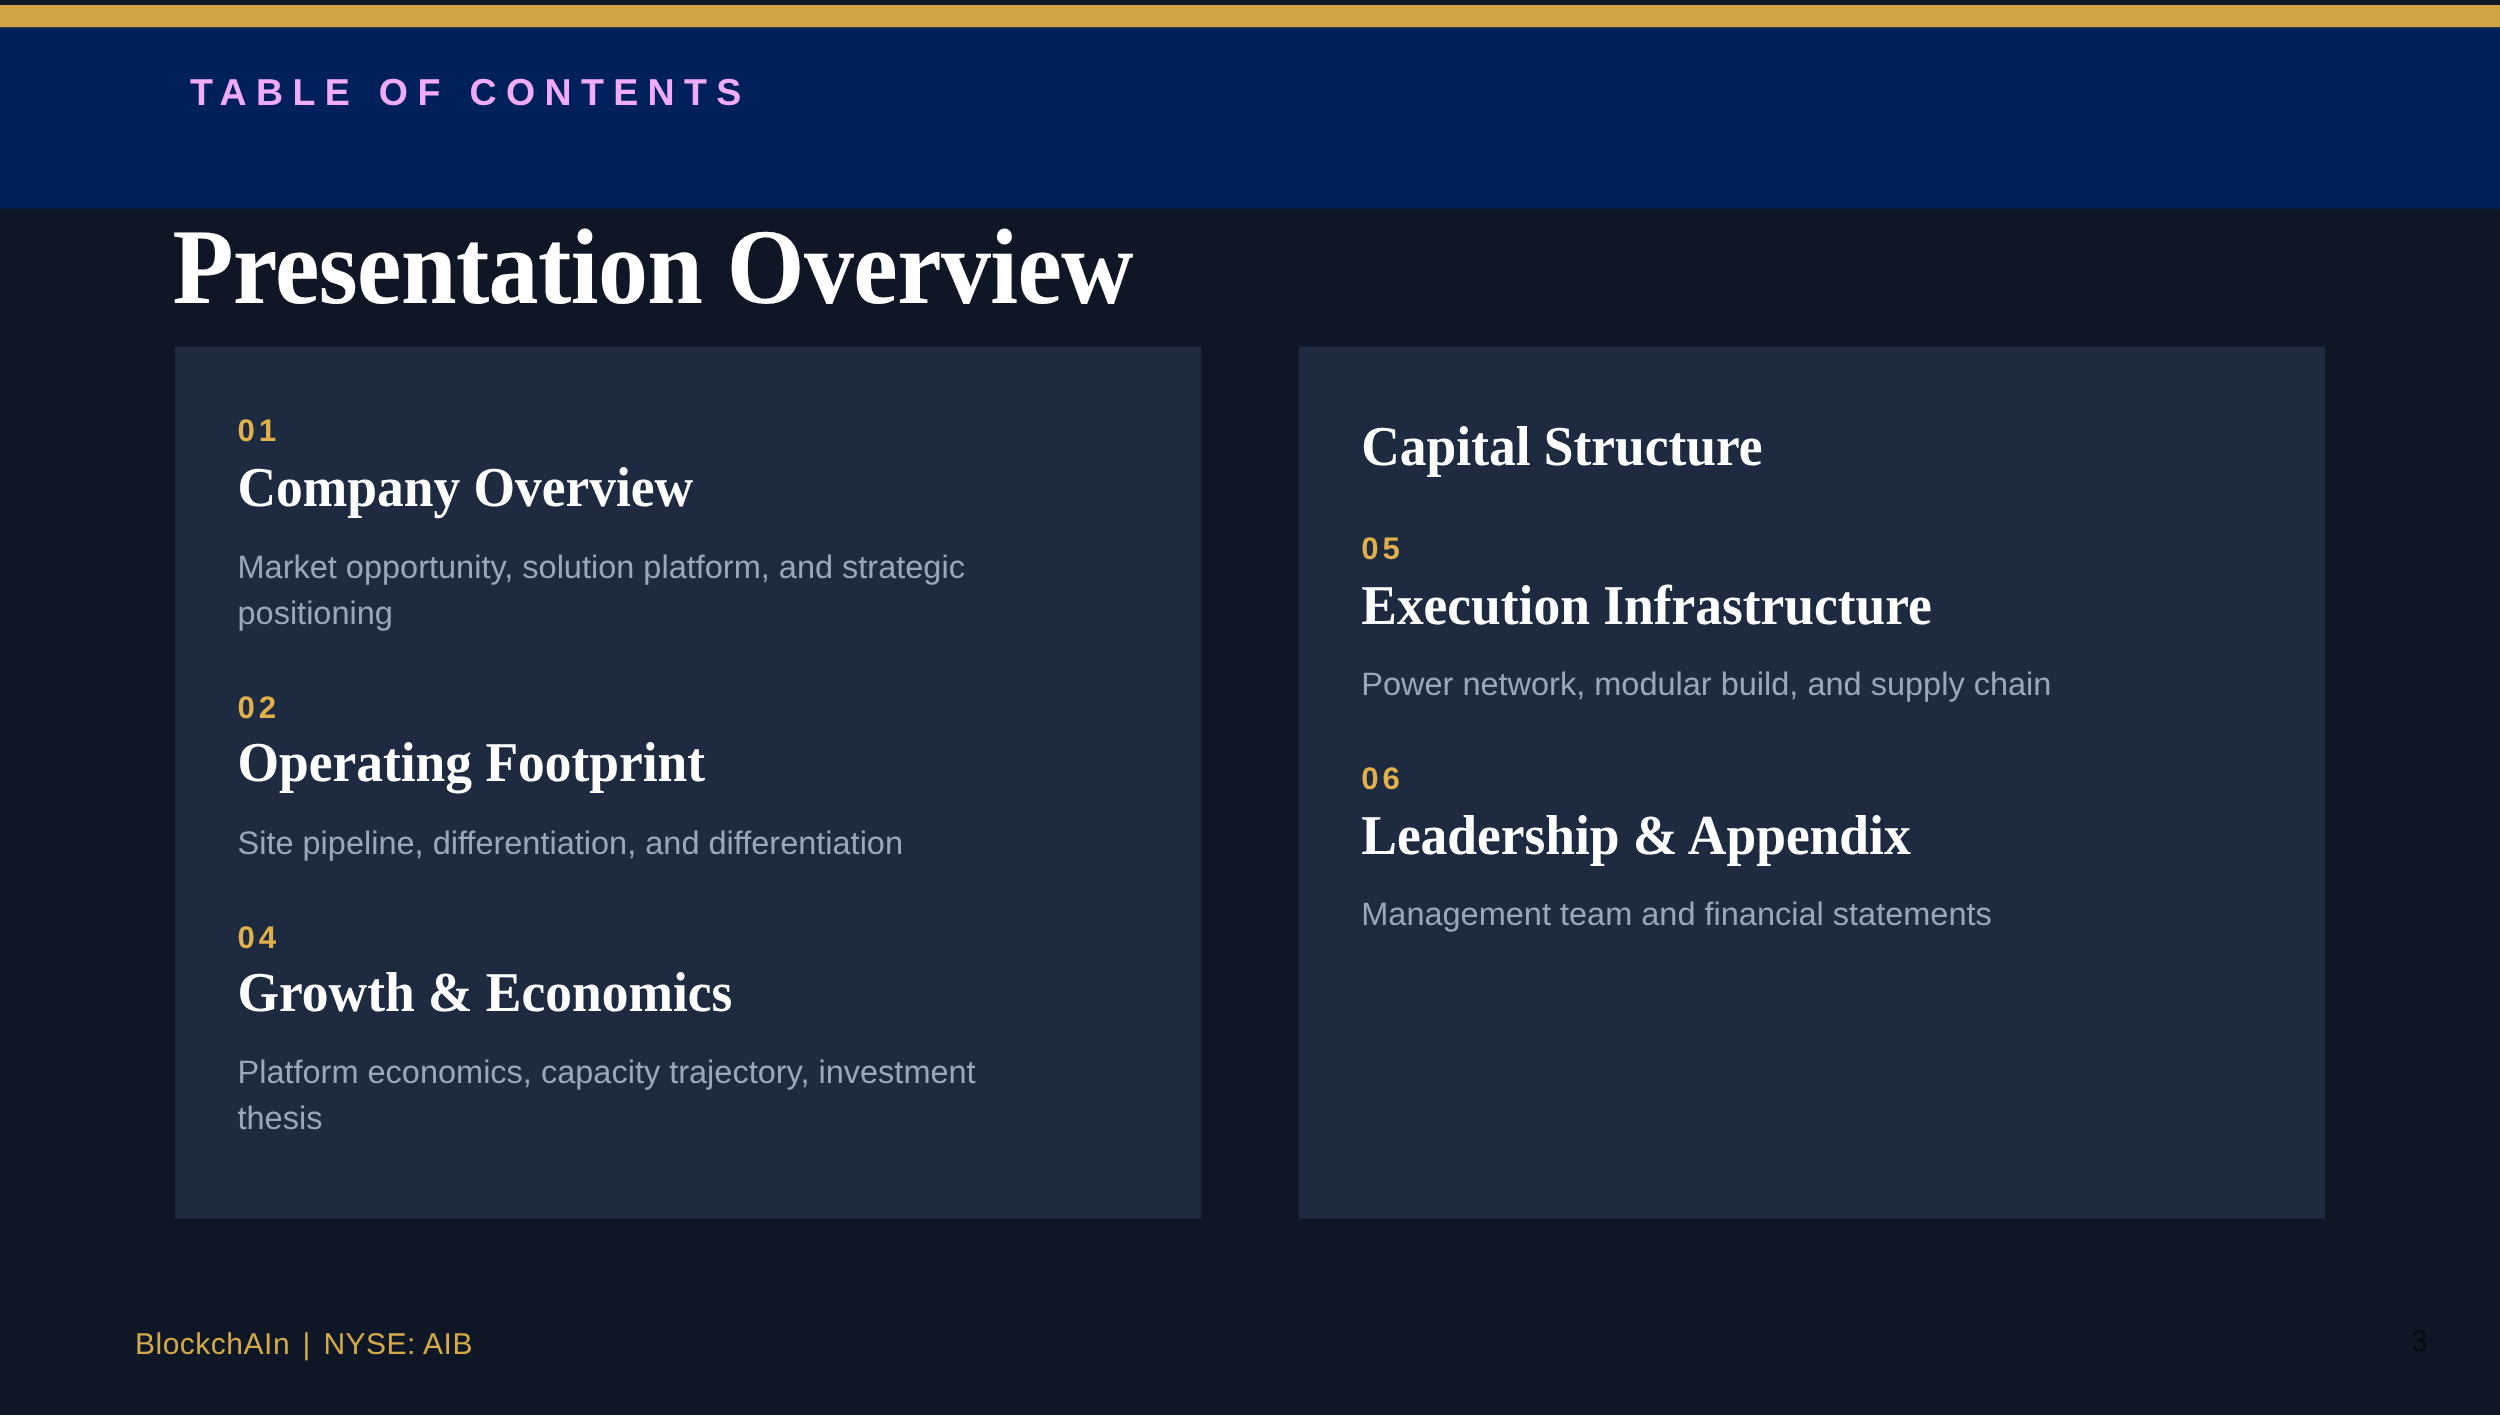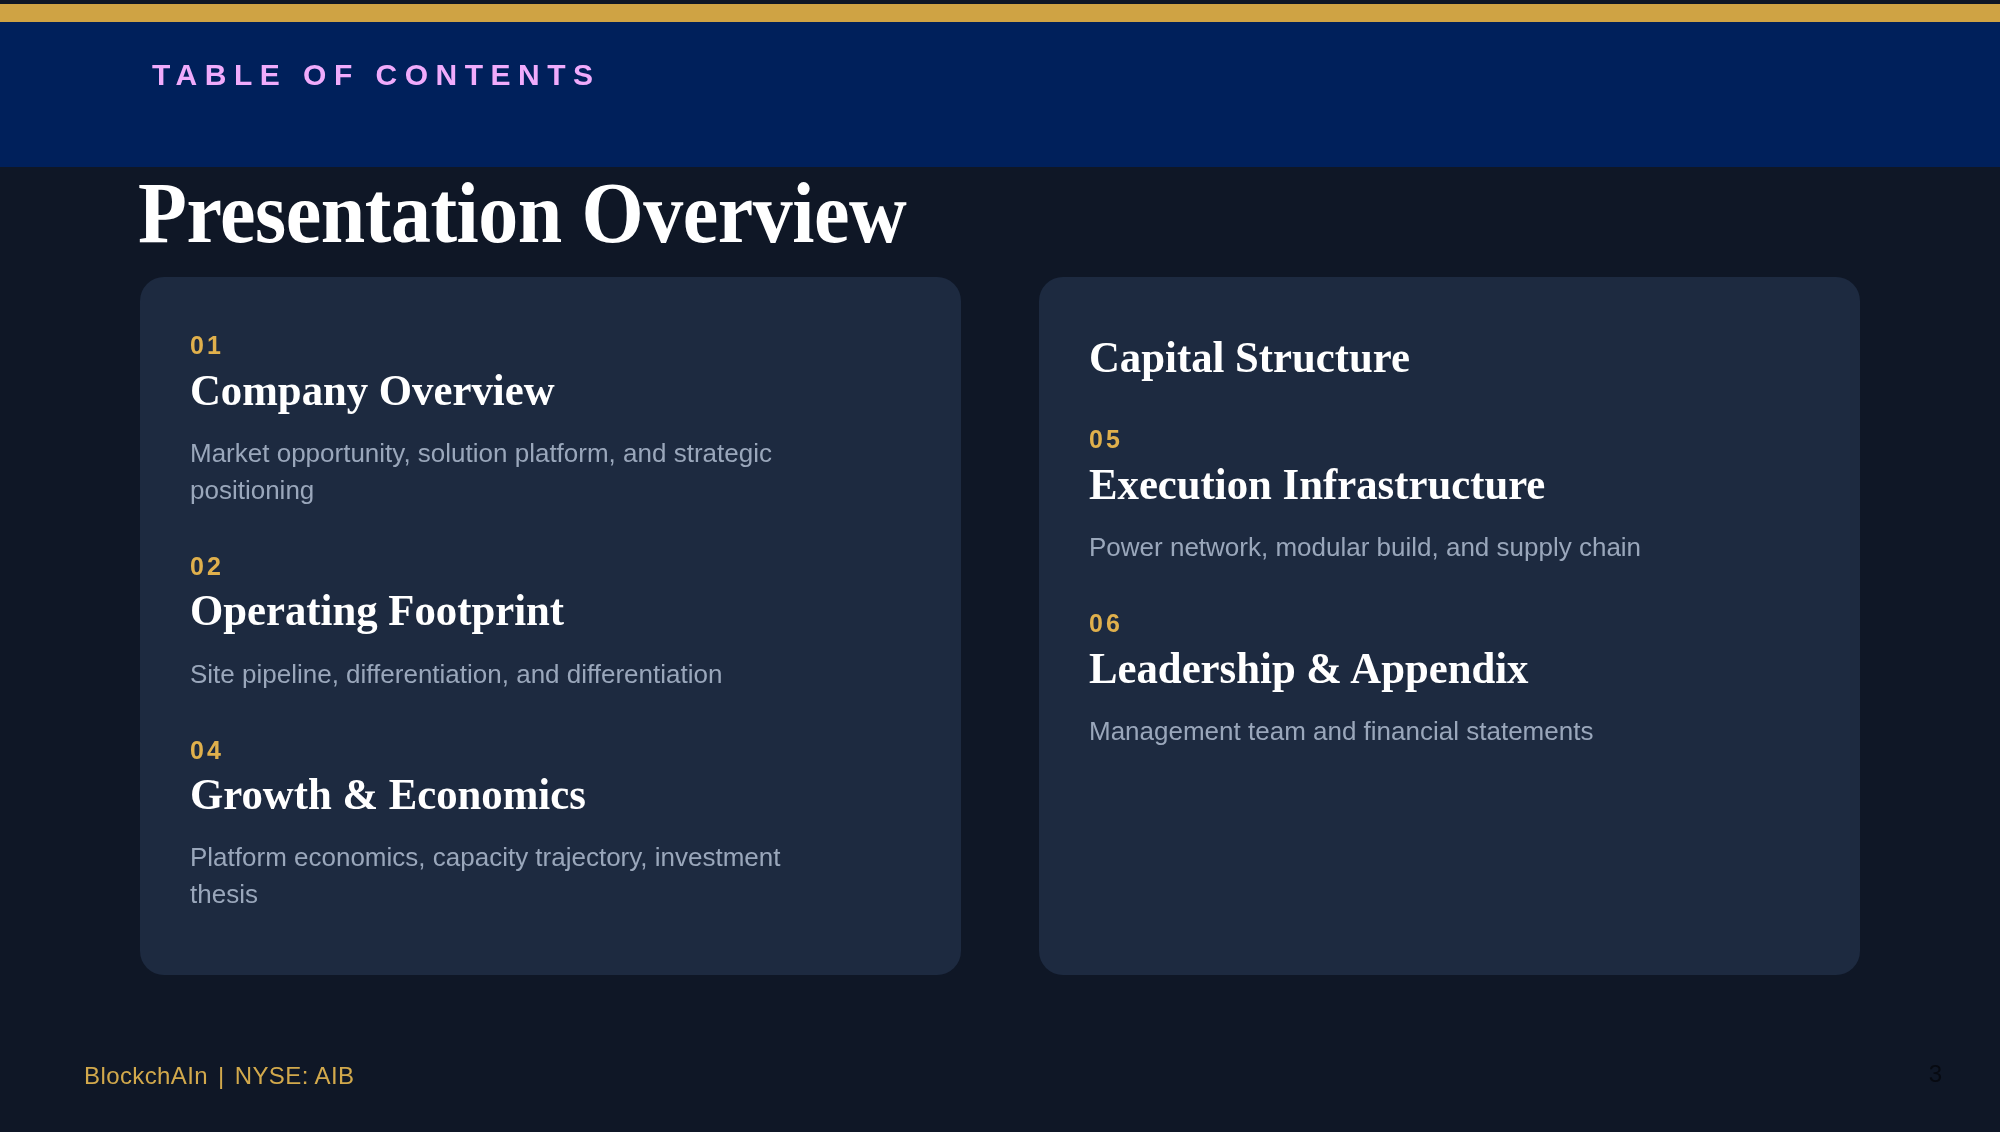--- a/index.html
+++ b/index.html
@@ -76,21 +76,20 @@
     width: 1720px;
     height: 698px;
     display: flex;
     gap: 78px;
   }
   .toc-card {
     flex: 1 1 0;
     background: #1d2a40;
     padding: 55px 60px 64px 50px;
     box-sizing: border-box;
-    border-radius: 24px;
   }
 
   .toc-item {
     margin-bottom: 44px;
   }
   .toc-item:last-child {
     margin-bottom: 0;
   }
   .toc-num {
     font-family: "Liberation Sans", sans-serif;
@@ -117,21 +116,21 @@
     font-size: 26px;
     line-height: 1.42;
     color: #9aa7bb;
     max-width: 660px;
     margin-top: 20px;
   }
 
   
   .footer-left {
     position: absolute;
-    left: 84px;
+    left: 108px;
     bottom: 42px;
     font-family: "Liberation Sans", sans-serif;
     font-size: 24px;
     color: #d2a94c;
     letter-spacing: 0.4px;
     white-space: nowrap;
   }
   .footer-left .sep {
     padding: 0 10px;
     color: #d2a94c;

